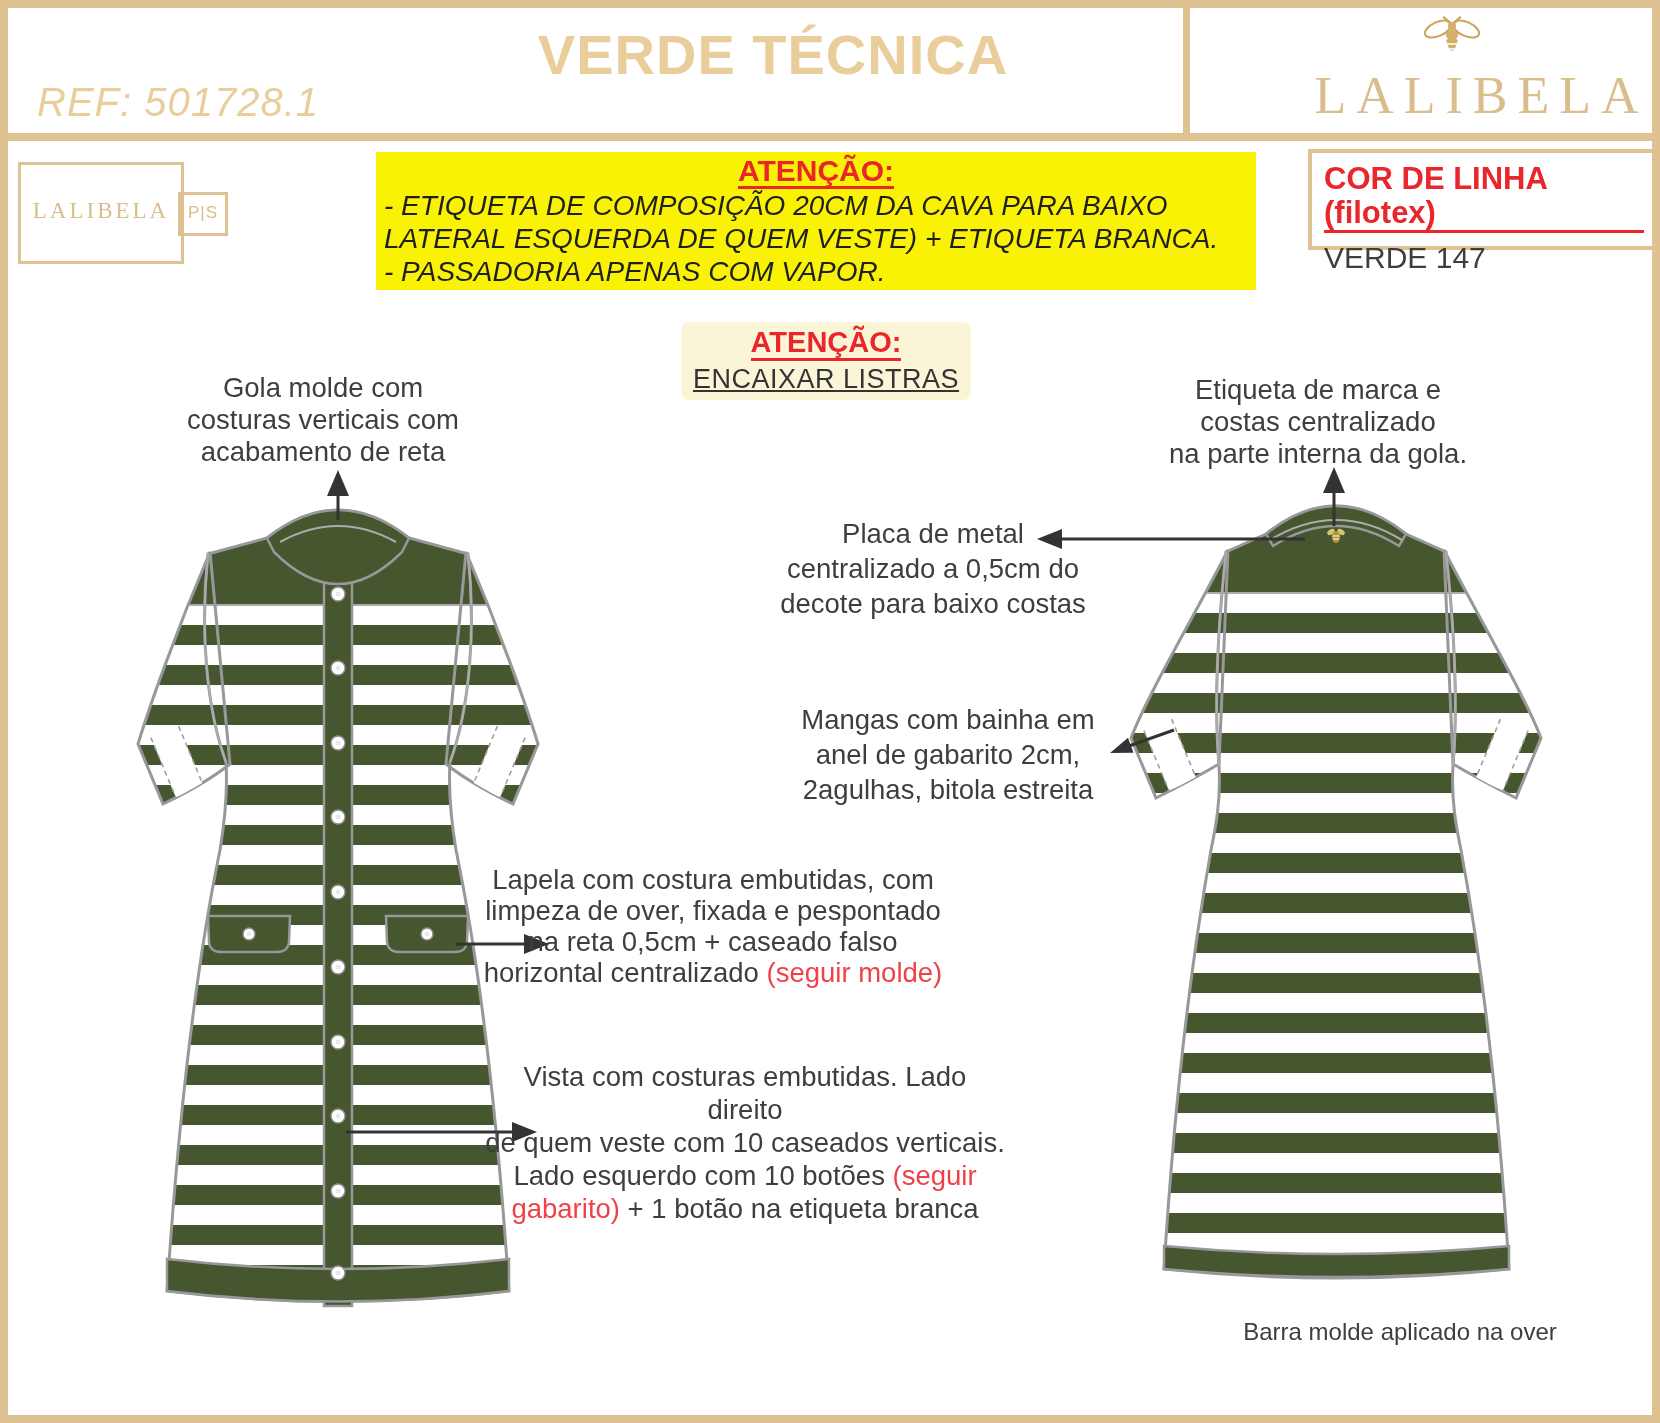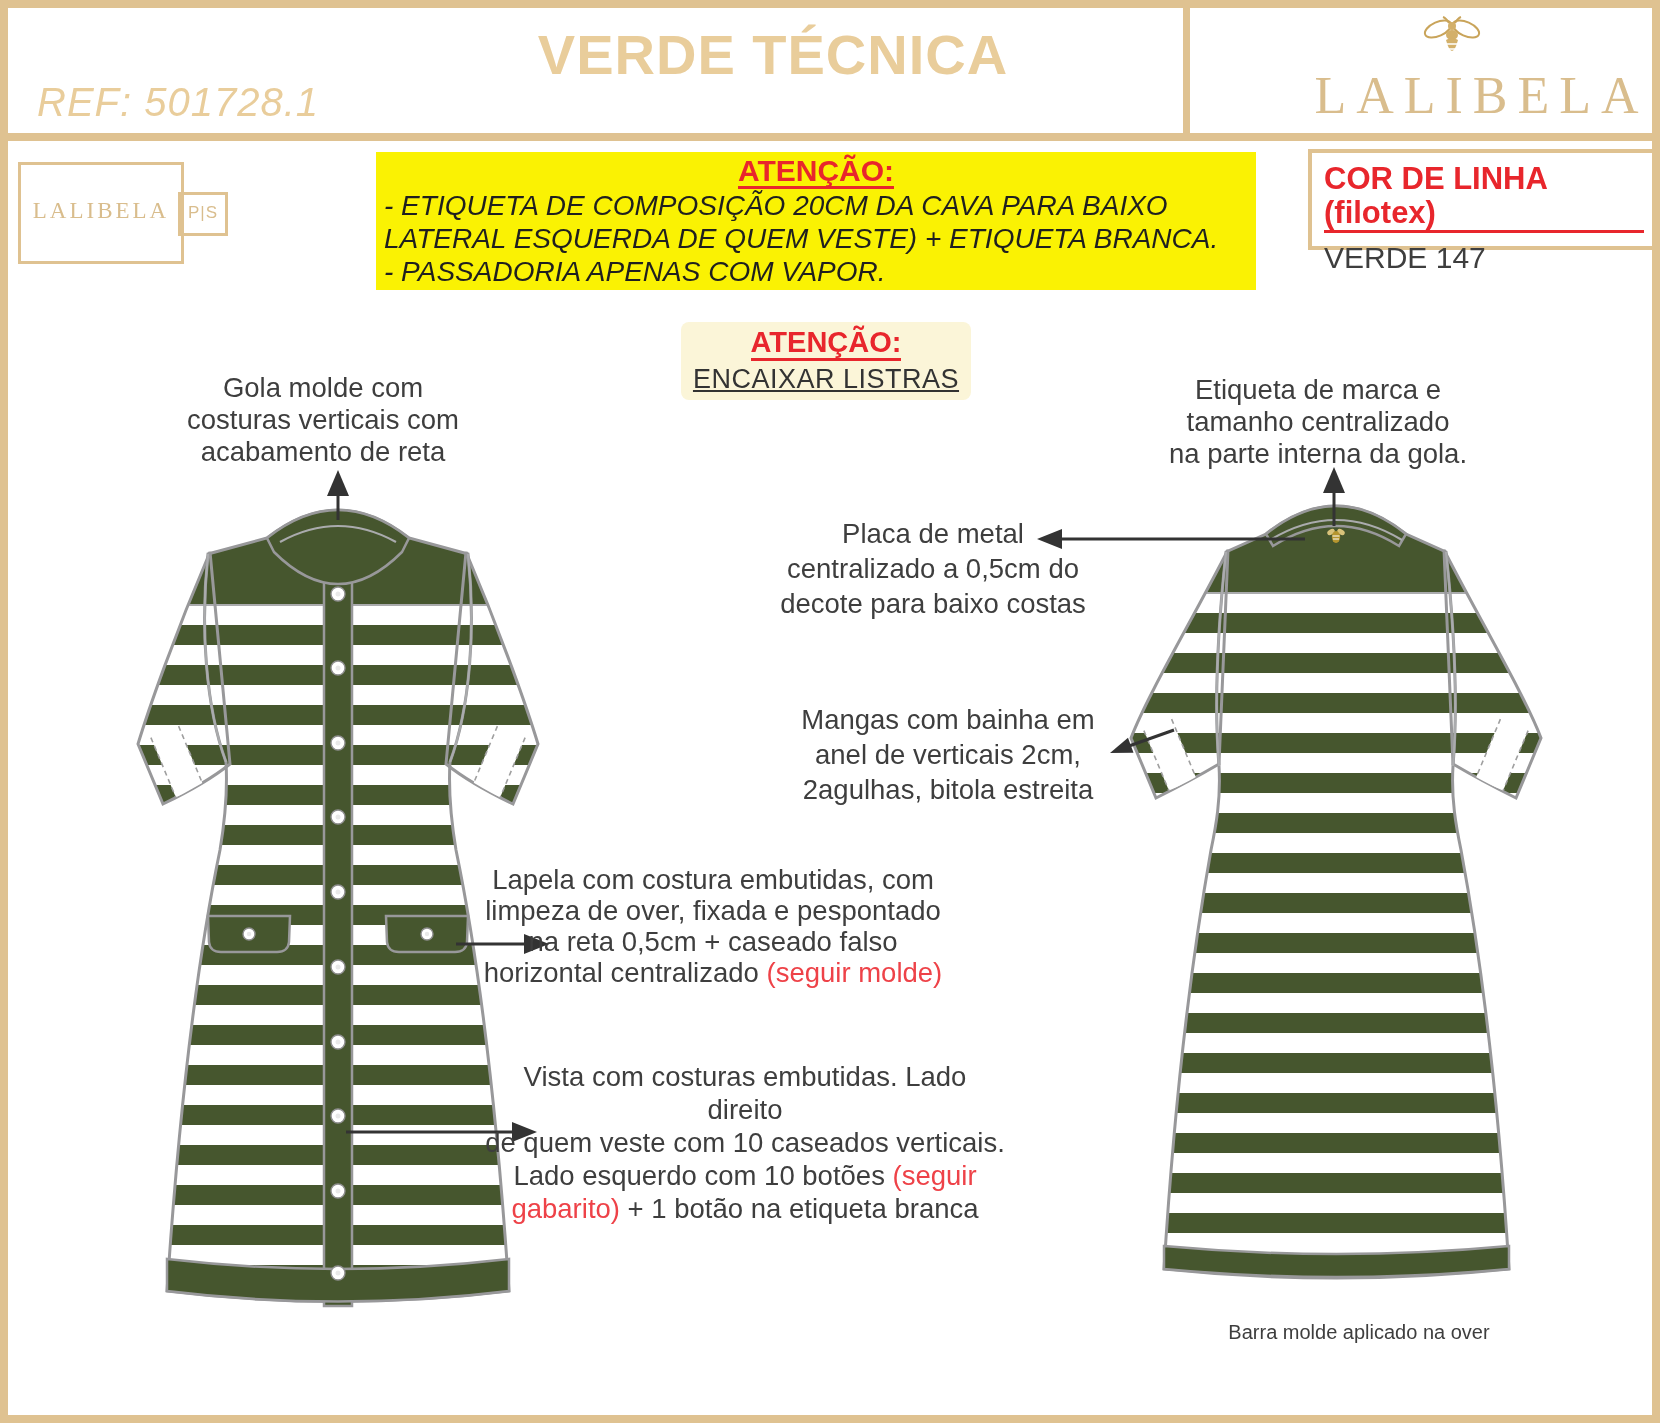--- a/index.html
+++ b/index.html
@@ -278,31 +278,31 @@
     <g>
       <line class="arrow" x1="338" y1="1124" x2="506" y2="1124"></line>
       <polygon class="arrowHead" points="529,1124 504,1114 504,1134"></polygon>
     </g>
   </svg>
 
   <div class="ann" style="left:115px;top:364px;width:400px;">Gola molde com
 costuras verticais com
 acabamento de reta</div>
   <div class="ann" style="left:1110px;top:366px;width:400px;">Etiqueta de marca e
-tamanho centralizado
+costas centralizado
 na parte interna da gola.</div>
   <div class="ann" style="left:725px;top:508px;width:400px;line-height:35px;">Placa de metal
 centralizado a 0,5cm do
 decote para baixo costas</div>
   <div class="ann" style="left:740px;top:694px;width:400px;line-height:35px;">Mangas com bainha em
-anel de verticais 2cm,
+anel de gabarito 2cm,
 2agulhas, bitola estreita</div>
   <div class="ann" style="left:455px;top:856px;width:500px;line-height:31px;"><span>Lapela com costura embutidas, com
 limpeza de over, fixada e pespontado
 na reta 0,5cm + caseado falso
 horizontal centralizado </span><span class="red-note">(seguir molde)</span></div>
   <div class="ann" style="left:477px;top:1052px;width:520px;line-height:33px;"><span>Vista com costuras embutidas. Lado direito
 de quem veste com 10 caseados verticais.
 Lado esquerdo com 10 botões </span><span class="red-note">(seguir
 gabarito)</span><span> + 1 botão na etiqueta branca</span></div>
-  <div class="ann" style="left:1151px;top:1308px;width:400px;font-size:20px;">Barra molde aplicado na over</div>
+  <div class="ann" style="left:1192px;top:1308px;width:400px;font-size:24px;">Barra molde aplicado na over</div>
 
 </div>
 
 </body></html>

